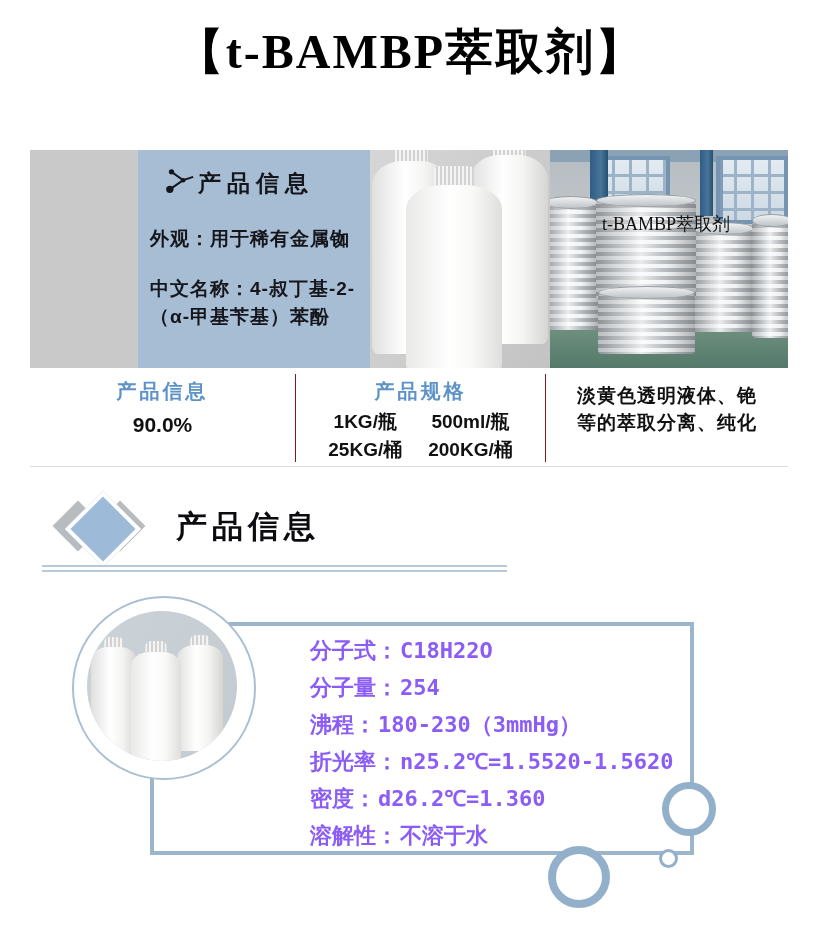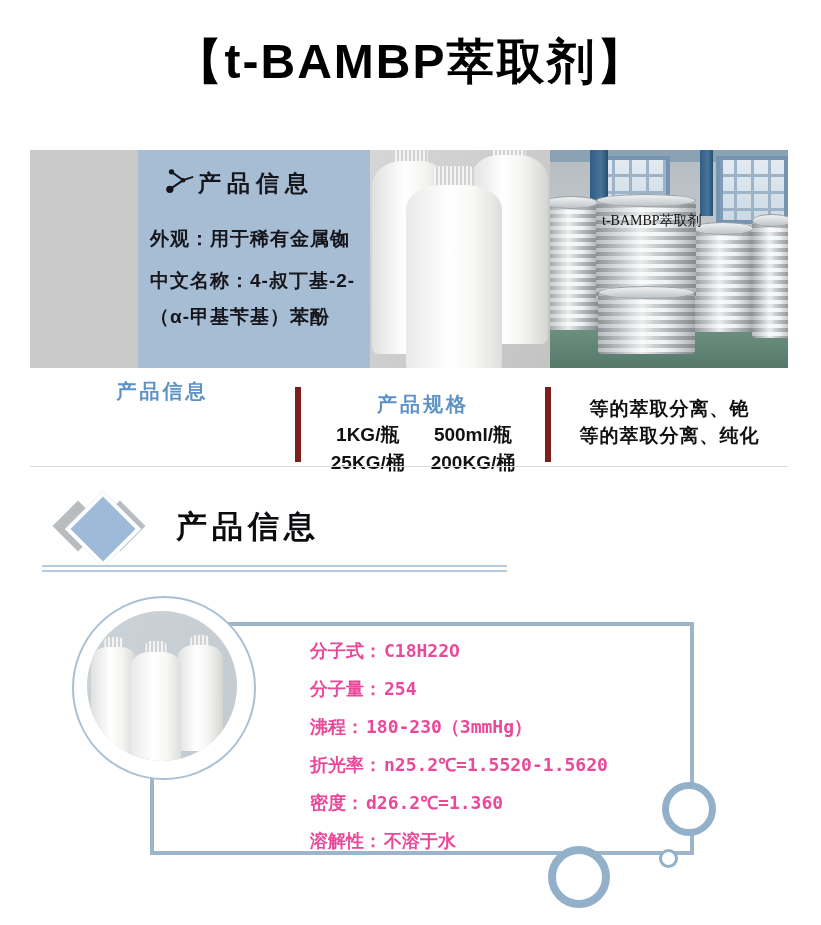--- a/index.html
+++ b/index.html
@@ -1,32 +1,32 @@
 <!DOCTYPE html>
 <html><head>
 <meta charset="utf-8">
 <style>
   html,body{margin:0;padding:0;background:#ffffff;}
   .page{position:relative;width:821px;height:925px;background:#ffffff;overflow:hidden;
         font-family:"Liberation Sans","DejaVu Sans",sans-serif;color:#111;}
 
   
-  .main-title{position:absolute;left:0;right:0;top:30px;text-align:center;
-    font-family:Liberation Sans, sans-serif;font-weight:700;
+  .main-title{position:absolute;left:0;right:0;top:20px;text-align:center;
+    font-family:Liberation Serif, serif;font-weight:700;
     font-size:48px;letter-spacing:2px;color:#000;}
 
   
   .banner{position:absolute;left:30px;top:150px;width:758px;height:218px;}
   .gray-block{position:absolute;left:0;top:0;width:108px;height:218px;background:#c9c9c9;}
   .info-panel{position:absolute;left:108px;top:0;width:232px;height:218px;background:#a6bdd4;}
   .panel-head{position:absolute;left:26px;top:16px;display:flex;align-items:center;}
   .panel-head .txt{font-size:23px;font-weight:700;letter-spacing:6px;color:#15151c;margin-left:4px;}
   .panel-line{position:absolute;left:12px;font-size:19px;font-weight:700;color:#15151c;letter-spacing:1px;white-space:nowrap;}
   .p-appearance{top:76px;}
-  .p-name1{top:118px;}
+  .p-name1{top:126px;}
   .p-name2{top:154px;text-align:right;}
 
   
   .bottles-photo{position:absolute;left:340px;top:0;width:180px;height:218px;overflow:hidden;
     background:linear-gradient(120deg,#d6d6d6,#cbcbcb 60%,#c3c3c3);}
   .bottle{position:absolute;}
   .bottle .cap{position:absolute;left:50%;top:0;transform:translateX(-50%);width:42%;height:13%;
     border-radius:5px 5px 3px 3px;
     background:repeating-linear-gradient(90deg,#f4f4f4 0 2px,#d2d2d2 2px 4px);}
   .bottle .body{position:absolute;left:0;top:9%;width:100%;height:91%;
@@ -56,26 +56,26 @@
      linear-gradient(90deg,rgba(90,95,100,.35),rgba(255,255,255,.75) 45%,rgba(255,255,255,.15) 70%,rgba(80,85,90,.4)),
      repeating-linear-gradient(180deg,#eef0f1 0 4px,#a9aeb2 4px 8px);}
   .drum::before{content:"";position:absolute;left:0;right:0;top:-6px;height:13px;border-radius:50%;
     background:linear-gradient(#f0f2f3,#bfc4c7);border:1px solid #9aa0a4;box-sizing:border-box;}
   .d-left{left:-6px;top:52px;width:54px;height:128px;}
   .d-r1{left:142px;top:78px;width:62px;height:104px;}
   .d-r2{left:202px;top:70px;width:40px;height:118px;}
   .d-center{left:46px;top:50px;width:100px;height:100px;}
   .d-front{left:48px;top:142px;width:97px;height:62px;}
   .barrel-caption{position:absolute;left:52px;top:62px;width:92px;text-align:center;
-    font-family:"Liberation Serif","DejaVu Serif",serif;font-size:14px;color:#101010;white-space:nowrap;}
+    font-family:"Liberation Serif","DejaVu Serif",serif;font-size:18px;color:#101010;white-space:nowrap;}
 
   
   .spec-row{position:absolute;left:30px;top:374px;width:758px;height:88px;display:flex;}
   .spec-col{box-sizing:border-box;text-align:center;padding-top:4px;}
-  .spec-col + .spec-col{border-left:6px solid #7f1d1d;margin-top:13px;}
+  .spec-col + .spec-col{border-left:1px solid #7f1d1d;}
   .spec-title{font-size:20px;font-weight:700;letter-spacing:3px;color:#5d92c6;}
   .sc-content{width:265px;}
   .sc-package{width:250px;}
   .sc-usage{width:243px;}
   .spec-value{margin-top:8px;font-size:21px;font-weight:700;color:#111;}
   .package-grid{margin-top:4px;display:grid;grid-template-columns:auto auto;
     justify-content:center;column-gap:26px;row-gap:2px;font-size:19px;font-weight:700;color:#111;}
   .usage-text{margin-top:4px;font-size:19px;font-weight:700;line-height:27px;color:#111;letter-spacing:1px;}
   .hr-light{position:absolute;left:30px;top:466px;width:758px;height:1px;background:#d9dde0;}
 
@@ -88,21 +88,21 @@
   .section-title{position:absolute;left:176px;top:506px;font-size:31px;font-weight:700;
     letter-spacing:5px;color:#0c0c10;}
   .double-rule{position:absolute;left:42px;top:565px;width:465px;}
   .double-rule .l1{height:2px;background:#b5cbdc;}
   .double-rule .l2{height:2px;background:#b5cbdc;margin-top:3px;}
 
   
   .info-rect{position:absolute;left:150px;top:622px;width:544px;height:233px;
     box-sizing:border-box;border:4px solid #9cb5cb;}
   .props{position:absolute;left:310px;top:640px;display:flex;flex-direction:column;row-gap:16px;}
-  .prop-row{font-size:18px;font-weight:700;color:#ec4899;white-space:nowrap;line-height:21px;}
+  .prop-row{font-size:22px;font-weight:700;color:#8b5cf6;white-space:nowrap;line-height:21px;}
   .prop-row .val{font-family:"DejaVu Sans Mono","Liberation Mono",monospace;font-weight:700;margin-left:2px;}
 
   
   .circle-outer{position:absolute;left:72px;top:596px;width:180px;height:180px;border-radius:50%;
     border:2px solid #a9bfd3;background:#ffffff;}
   .circle-photo{position:absolute;left:87px;top:611px;width:150px;height:150px;border-radius:50%;
     overflow:hidden;background:linear-gradient(120deg,#ccd3d8,#c3cbd0);}
 
   
   .ring{position:absolute;border-radius:50%;background:#ffffff;box-sizing:border-box;}
@@ -164,33 +164,34 @@
       <div class="drum d-r2"></div>
       <div class="drum d-center"></div>
       <div class="drum d-front"></div>
       <div class="barrel-caption">t-BAMBP萃取剂</div>
     </div>
   </div>
 
   <div class="spec-row">
     <div class="spec-col sc-content">
       <div class="spec-title">产品信息</div>
+      <div class="spec-value">90.0%</div>
     </div>
     <div class="spec-col sc-package">
       <div class="spec-title">产品规格</div>
       <div class="package-grid">
         <span>1KG/瓶</span>
         <span>500ml/瓶</span>
         <span>25KG/桶</span>
         <span>200KG/桶</span>
       </div>
     </div>
     <div class="spec-col sc-usage">
       <div class="usage-text">
-        <div>等的萃取分离、铯</div>
+        <div>淡黄色透明液体、铯</div>
         <div>等的萃取分离、纯化</div>
       </div>
     </div>
   </div>
   <div class="hr-light"></div>
 
   <div class="diamonds">
     <span class="dia dia-gray-l"></span>
     <span class="dia dia-gray-r"></span>
     <span class="dia dia-blue"></span>

